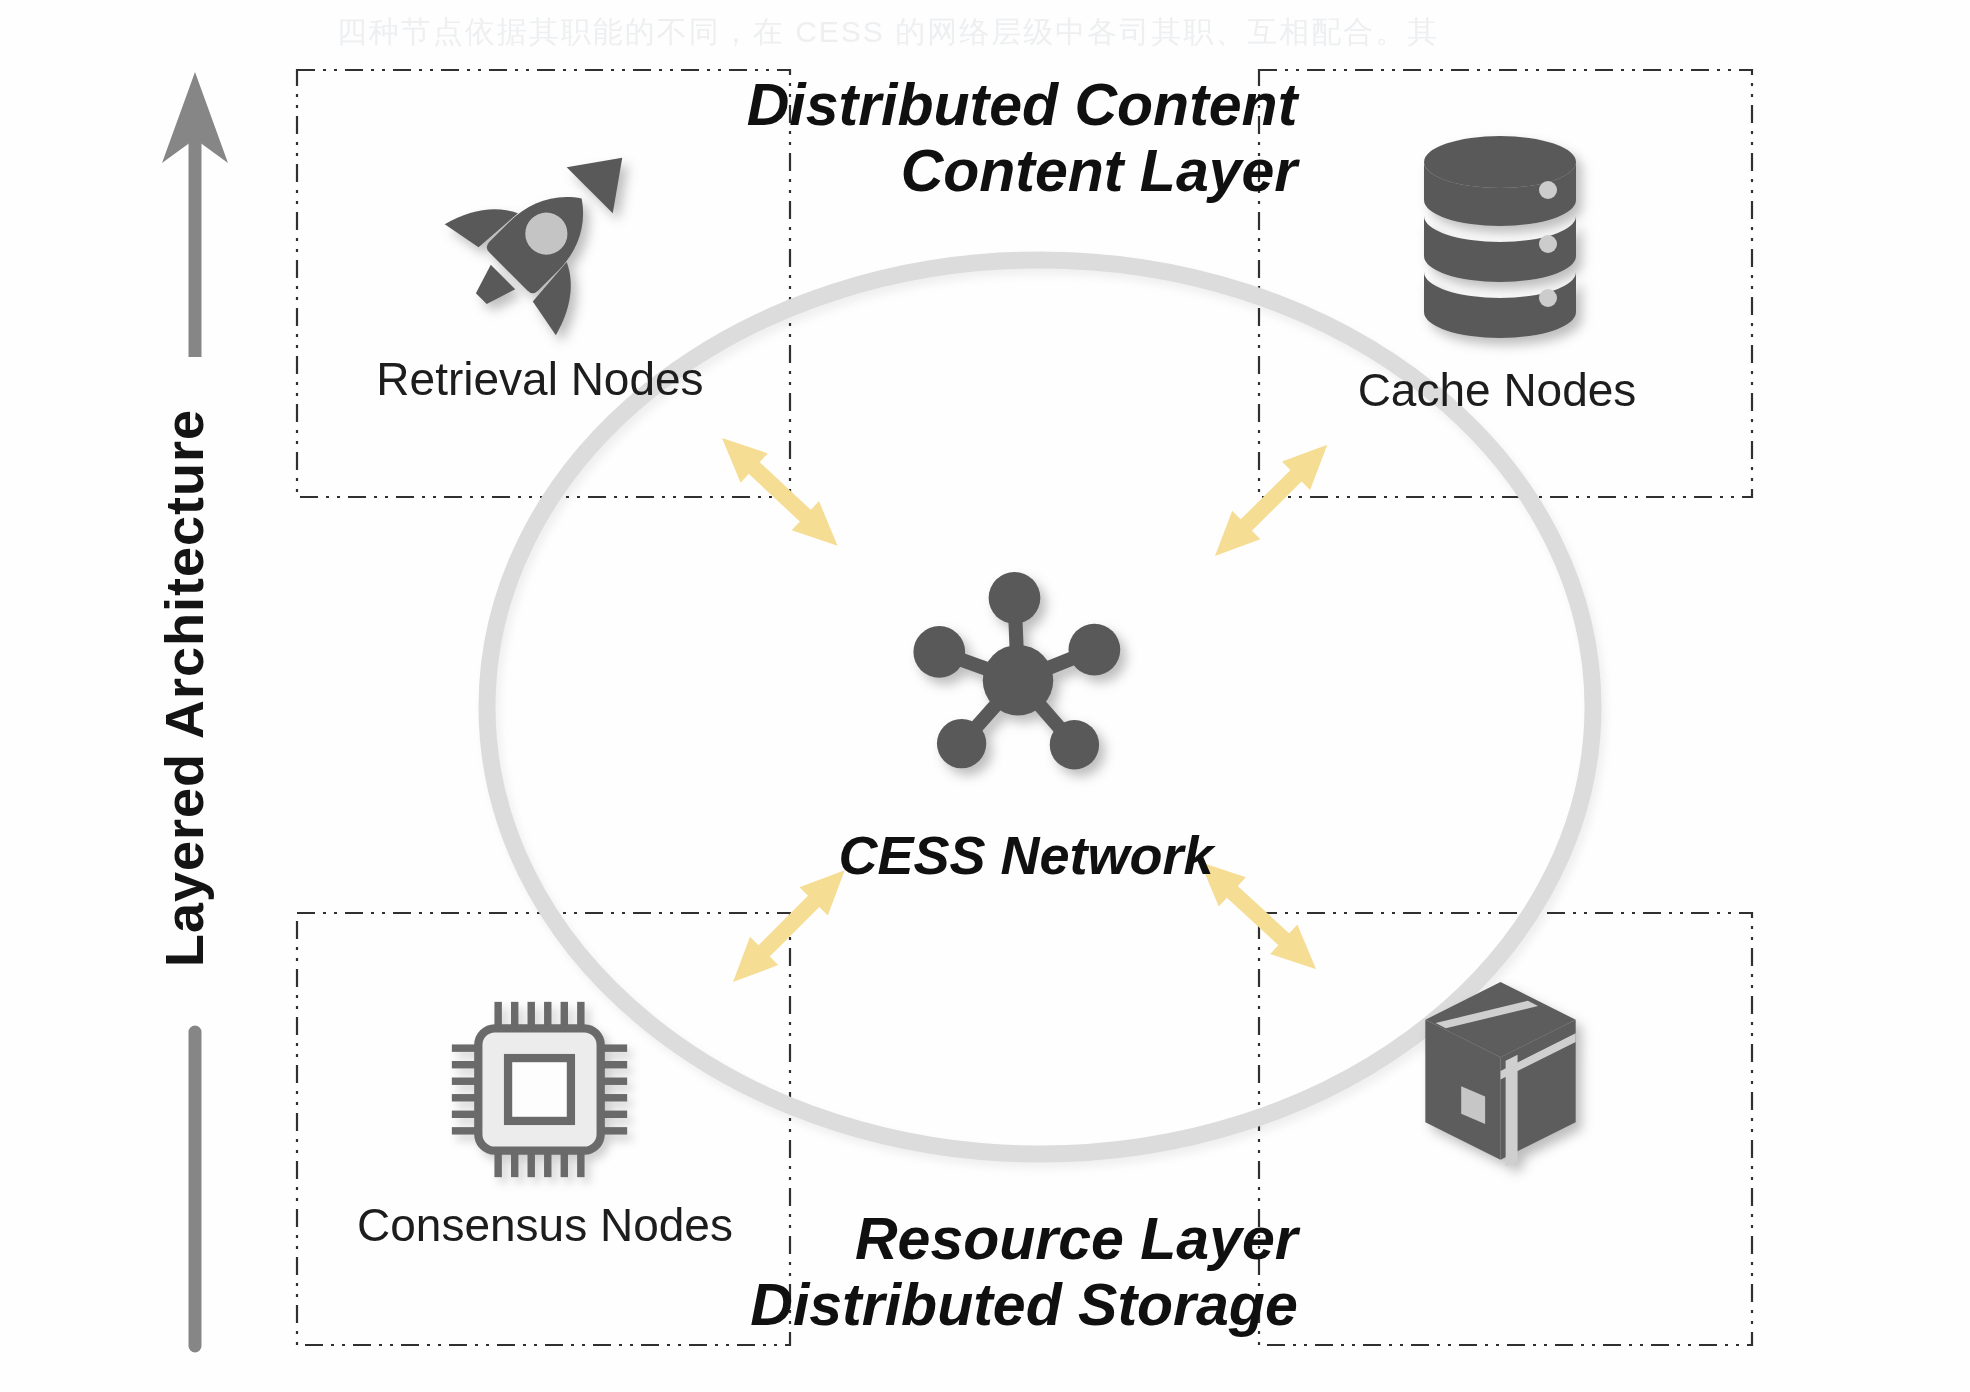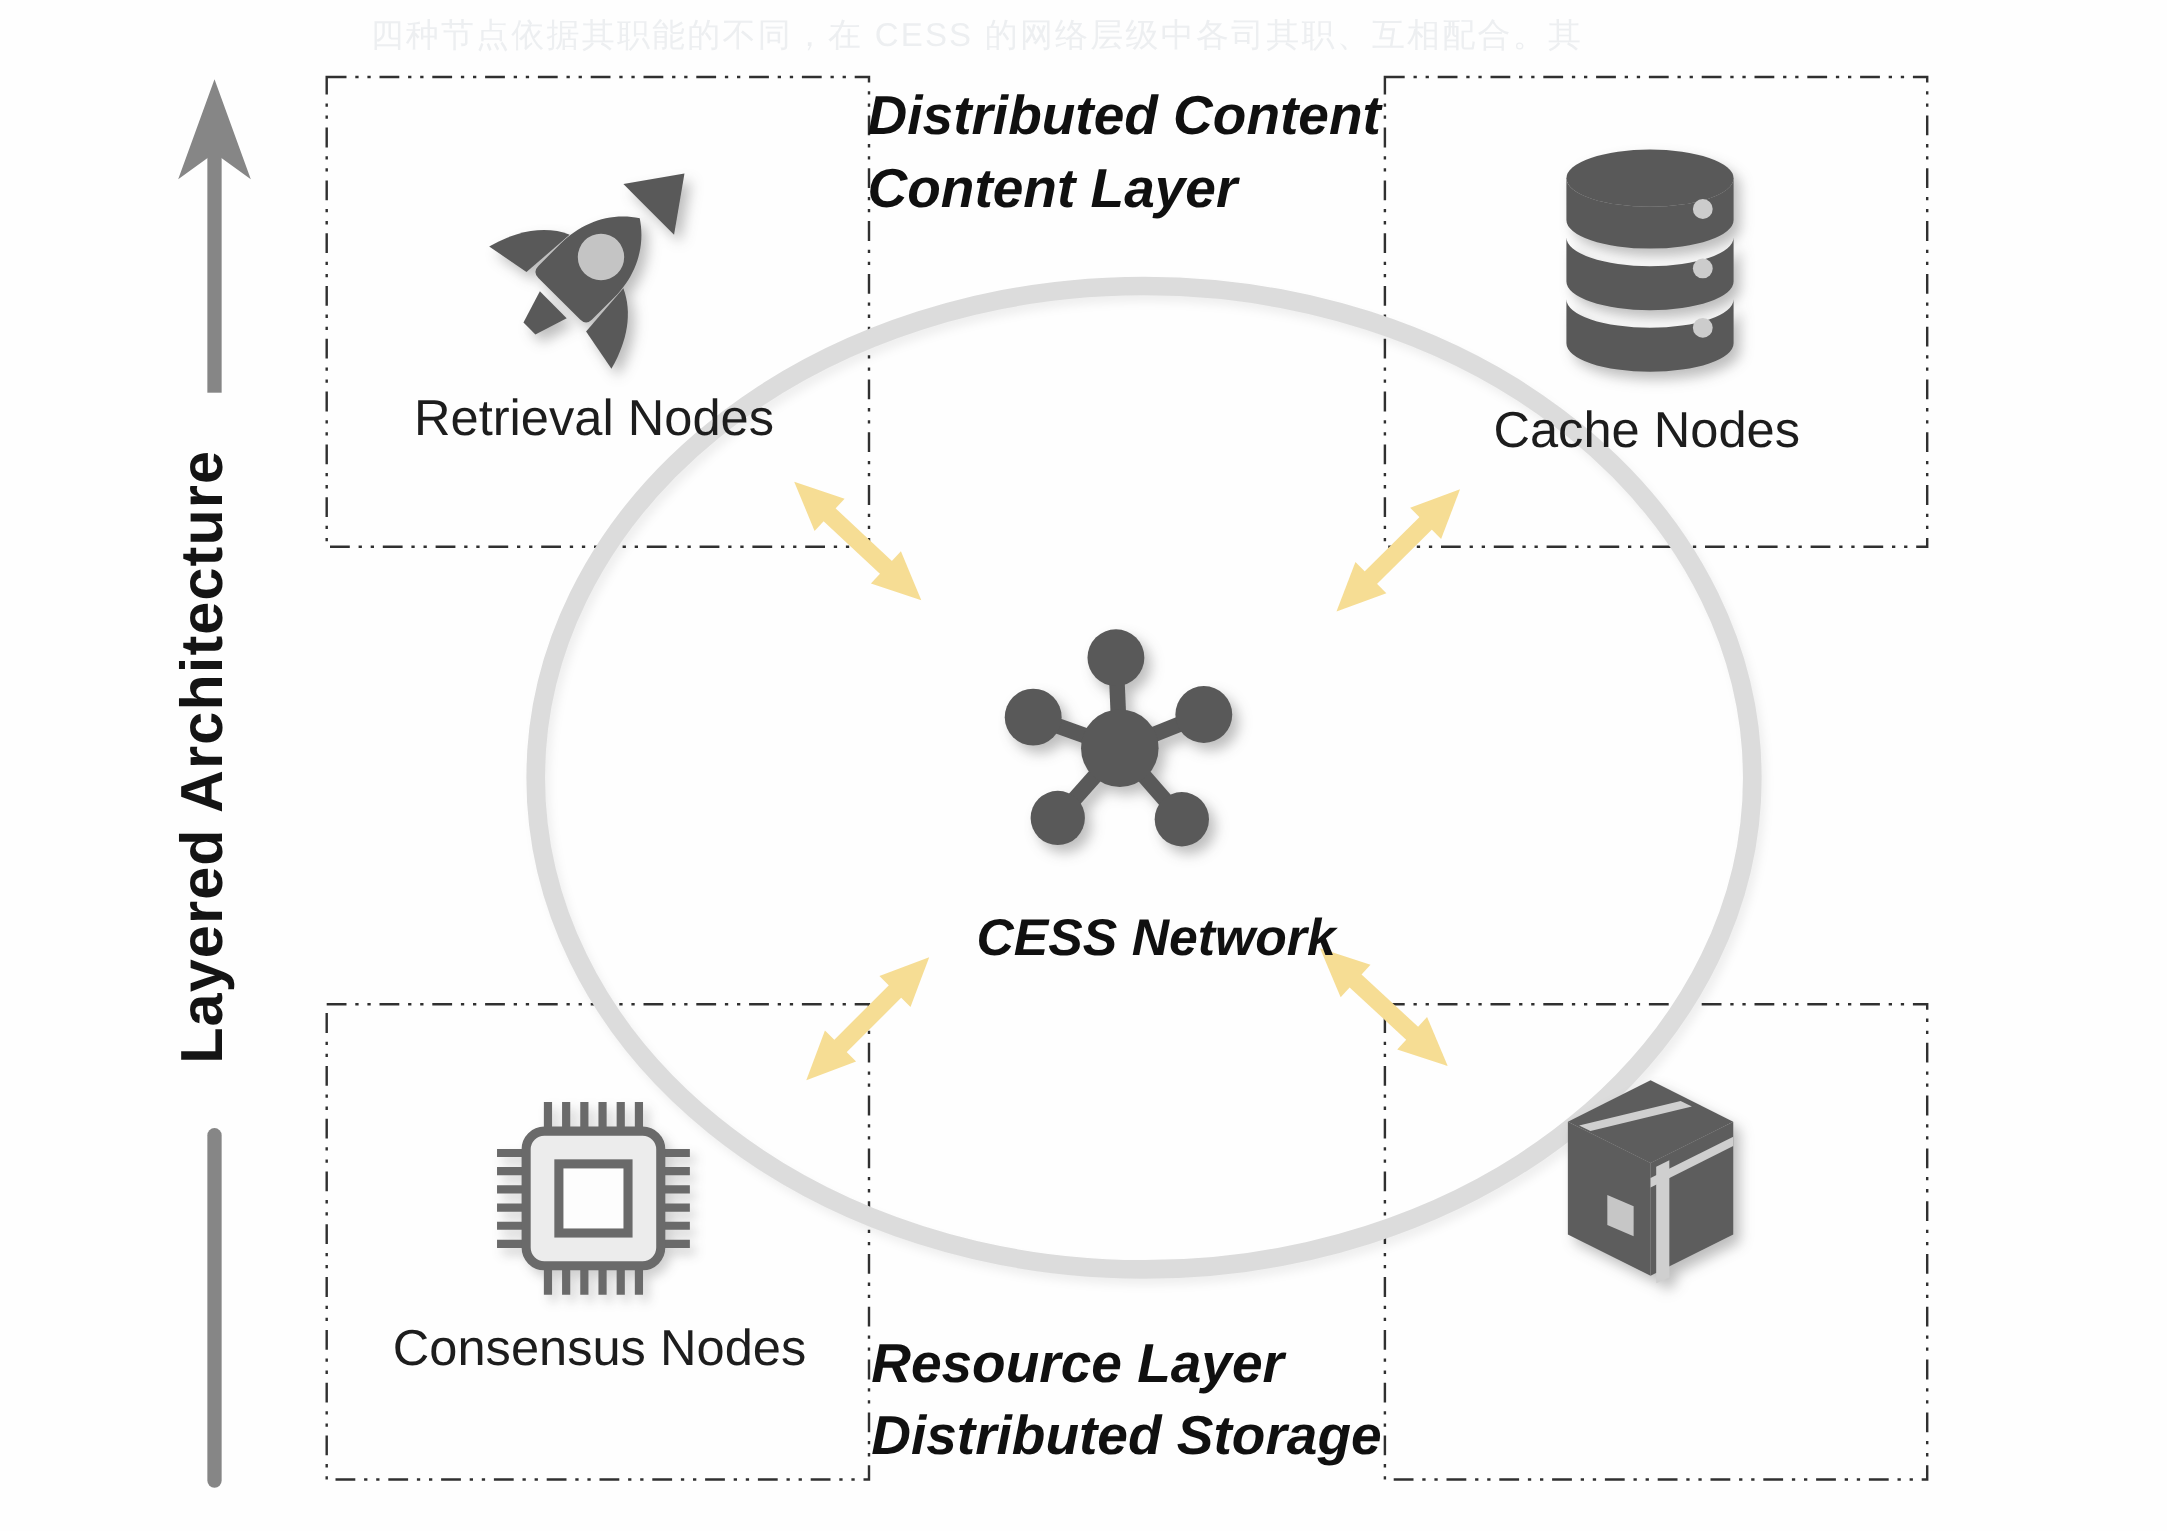--- a/index.html
+++ b/index.html
@@ -3,25 +3,25 @@
 <meta charset="utf-8">
 <style>
   html,body{margin:0;padding:0;background:#ffffff;}
   .stage{position:relative;width:1970px;height:1392px;background:#fefefe;overflow:hidden;
          font-family:"Liberation Sans", sans-serif;}
   .abs{position:absolute;}
   .watermark{left:888px;top:12px;transform:translateX(-50%);font-size:30px;color:#edeff1;
              white-space:nowrap;letter-spacing:2px;}
   .axis-label{left:184px;top:688px;transform:translate(-50%,-50%) rotate(-90deg);
               font-size:54px;font-weight:bold;color:#141414;white-space:nowrap;letter-spacing:1px;}
-  .layer-title{transform:translateX(-50%);font-size:50px;font-weight:bold;font-style:italic;
-               color:#101010;text-align:left;line-height:66px;white-space:nowrap;}
+  .layer-title{transform:translateX(-50%);font-size:59px;font-weight:bold;font-style:italic;
+               color:#101010;text-align:right;line-height:66px;white-space:nowrap;}
   .node-label{transform:translateX(-50%);font-size:46px;color:#1d1d1d;white-space:nowrap;}
-  .center-label{transform:translateX(-50%);font-size:47px;font-weight:bold;font-style:italic;
-                color:#101010;white-space:nowrap;margin-left:25px;}
+  .center-label{transform:translateX(-50%);font-size:54px;font-weight:bold;font-style:italic;
+                color:#101010;white-space:nowrap;}
   .icon-shadow{filter:drop-shadow(6px 7px 6px rgba(40,40,40,0.30));}
   .icon-shadow-light{filter:drop-shadow(5px 6px 5px rgba(40,40,40,0.22));}
   svg{display:block;}
 </style>
 </head>
 <body>
 
 <div class="stage">
 
   <div class="abs watermark">四种节点依据其职能的不同，在 CESS 的网络层级中各司其职、互相配合。其</div>

